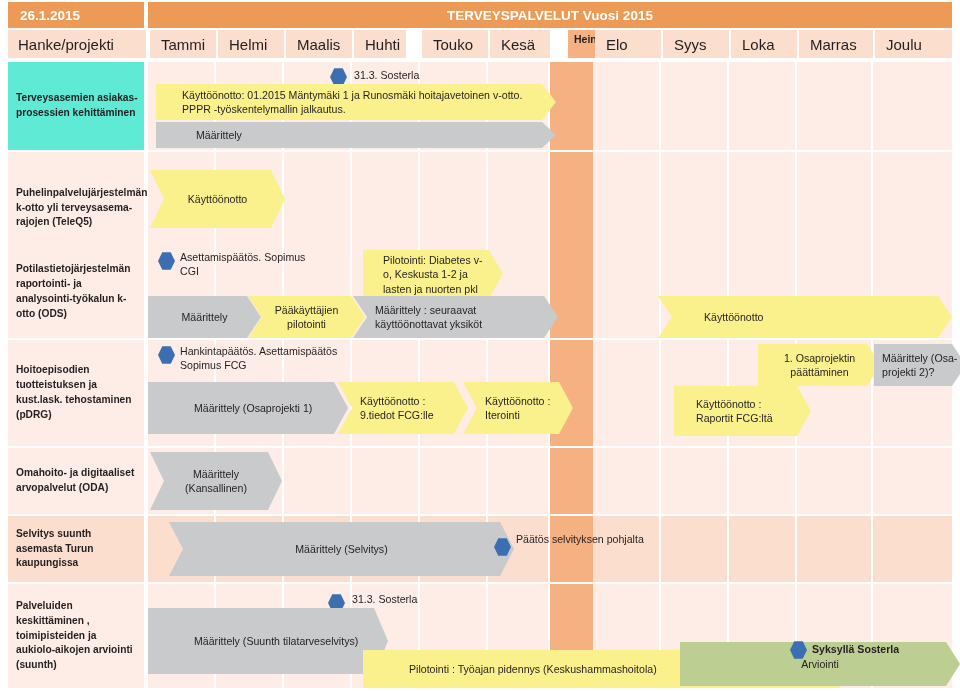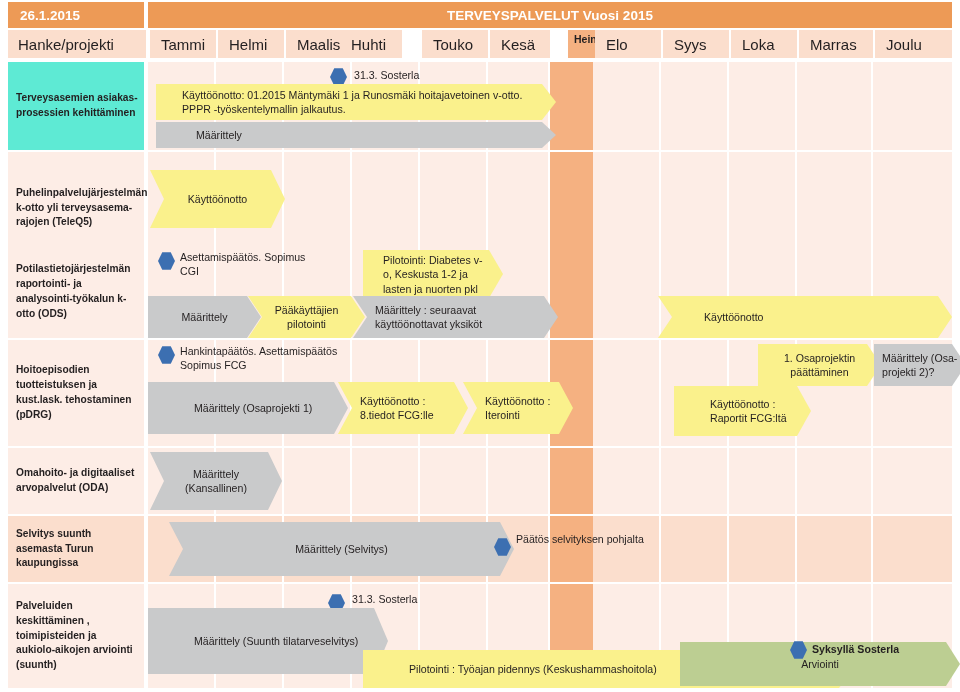--- a/index.html
+++ b/index.html
@@ -71,21 +71,21 @@
   <div class="titlebar">
     <div class="tb-date">26.1.2015</div>
     <div class="tb-main">TERVEYSPALVELUT   Vuosi 2015</div>
   </div>
 
   <div class="hdr">
     <div class="hdr-cell lbl">Hanke/projekti</div>
     <div class="hdr-cell mon" style="left:150px;width:66px">Tammi</div>
     <div class="hdr-cell mon" style="left:218px;width:66px">Helmi</div>
     <div class="hdr-cell mon" style="left:286px;width:66px">Maalis</div>
-    <div class="hdr-cell mon" style="left:340px;width:62px">Huhti</div>
+    <div class="hdr-cell mon" style="left:354px;width:52px">Huhti</div>
     <div class="hdr-cell mon" style="left:422px;width:66px">Touko</div>
     <div class="hdr-cell mon" style="left:490px;width:60px">Kesä</div>
     <div class="hdr-cell mon heina" style="left:568px;width:41px">Heinä</div>
     <div class="hdr-cell mon" style="left:595px;width:66px">Elo</div>
     <div class="hdr-cell mon" style="left:663px;width:66px">Syys</div>
     <div class="hdr-cell mon" style="left:731px;width:66px">Loka</div>
     <div class="hdr-cell mon" style="left:799px;width:74px">Marras</div>
     <div class="hdr-cell mon" style="left:875px;width:77px">Joulu</div>
   </div>
 
@@ -181,23 +181,23 @@
       <div class="gcell" style="left:865px;width:79px;background:#FDEDE6;border-right:none"></div>
     </div>
     <div class="labelcell" style="background:#FDEDE6">Hoitoepisodien tuotteistuksen ja kust.lask. tehostaminen (pDRG)</div>
 
     <div class="ms" style="left:150px;top:6px;">
       <div class="hexi"></div>
       <div class="ms-label wrap" style="left:22px;top:-2px;width:185px;">Hankintapäätös. Asettamispäätös Sopimus FCG</div>
     </div>
 
     <div class="arrow gray pent" style="left:140px;top:42px;width:200px;height:52px;padding-left:46px;">Määrittely (Osaprojekti 1)</div>
-    <div class="arrow yellow chev" style="left:330px;top:42px;width:130px;height:52px;padding-left:22px;">Käyttöönotto : 8.tiedot FCG:lle</div>
+    <div class="arrow yellow chev" style="left:330px;top:42px;width:130px;height:52px;padding-left:22px;">Käyttöönotto : 9.tiedot FCG:lle</div>
     <div class="arrow yellow chev" style="left:455px;top:42px;width:110px;height:52px;padding-left:22px;">Käyttöönotto : Iterointi</div>
-    <div class="arrow yellow pent" style="left:666px;top:46px;width:137px;height:50px;padding-left:36px;">Käyttöönotto : Raportit FCG:ltä</div>
+    <div class="arrow yellow pent" style="left:666px;top:46px;width:137px;height:50px;padding-left:22px;">Käyttöönotto : Raportit FCG:ltä</div>
     <div class="arrow yellow pent center" style="left:750px;top:4px;width:123px;height:42px;">1. Osaprojektin päättäminen</div>
     <div class="arrow gray pent" style="left:866px;top:4px;width:92px;height:42px;padding-left:8px;padding-right:4px;">Määrittely (Osa-projekti  2)?</div>
   </div>
 
   <div class="rowband" style="top:448px;height:66px;">
     <div class="cellgrid">
       <div class="gcell" style="left:140px;width:68px;background:#FDEDE6"></div>
       <div class="gcell" style="left:208px;width:68px;background:#FDEDE6"></div>
       <div class="gcell" style="left:276px;width:68px;background:#FDEDE6"></div>
       <div class="gcell" style="left:344px;width:68px;background:#FDEDE6"></div>

